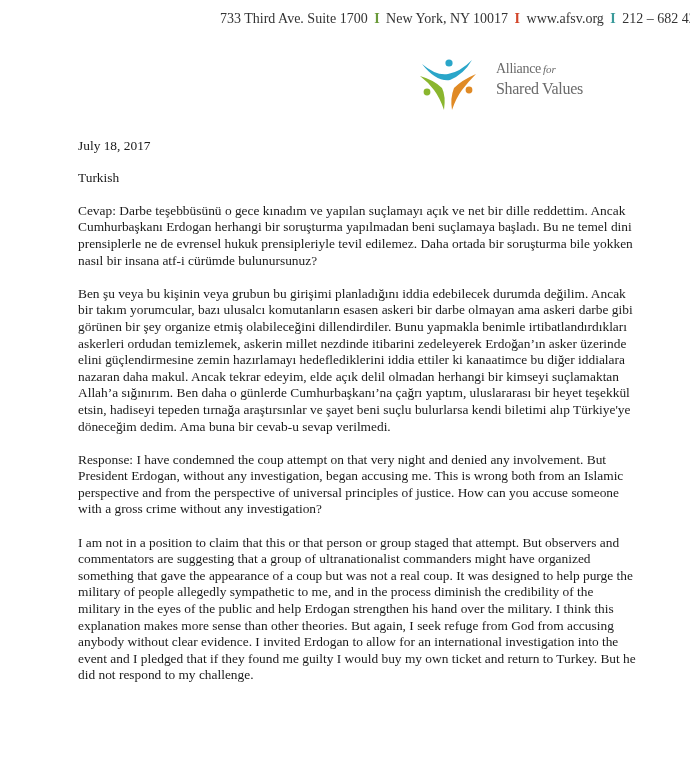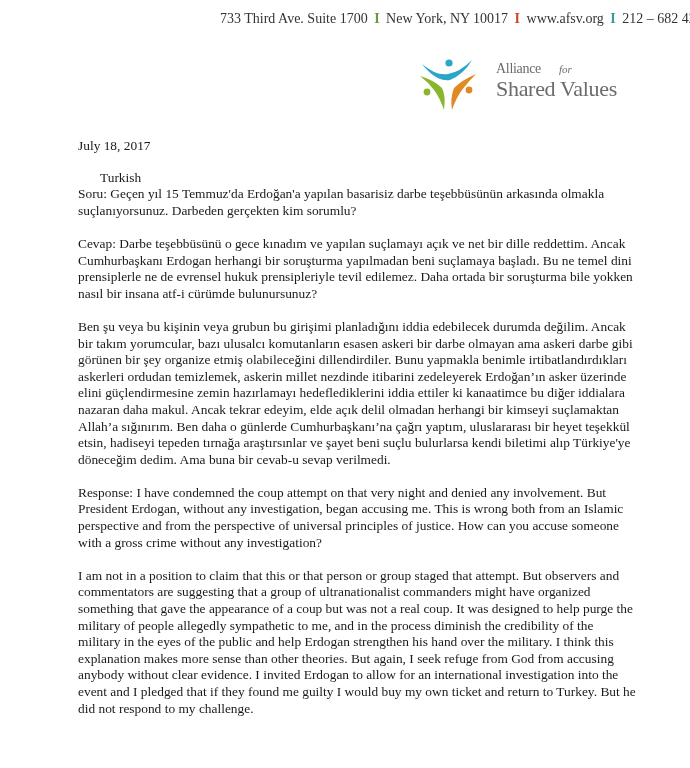--- a/index.html
+++ b/index.html
@@ -9,27 +9,27 @@
   }
   .addr {
     position: absolute; top: 11px; left: 220px;
     font-size: 14px; color: #333; white-space: nowrap; letter-spacing: 0;
   }
   .addr .sep { font-weight: bold; padding: 0 3px; }
   .logo { position: absolute; top: 52px; left: 418px; width: 260px; height: 60px; }
   .logo-mark { position: absolute; left: 0; top: 2px; width: 60px; height: 56px; }
   .logo-text { position: absolute; left: 78px; top: 6px; color: #6b6b6b; line-height: 19px; }
   .logo-text .l1 { font-size: 14px; letter-spacing: -0.3px; }
-  .logo-text .for { font-size: 11px; font-style: italic; margin-left: 18px; }
-  .logo-text .l2 { font-size: 22px; letter-spacing: -0.3px; }
+  .logo-text .for { font-size: 11px; font-style: italic; margin-left: 2px; }
+  .logo-text .l2 { font-size: 16px; letter-spacing: -0.3px; }
 
   .content { position: absolute; left: 78px; top: 138px; width: 560px; font-size: 13.4px; line-height: 16.6px; }
   .date { font-weight: normal; margin: 0 0 15px 0; }
   p { margin: 0 0 16.6px 0; }
-  .label { display: block; margin-left: 22px; }
+  .label { display: block; }
 </style>
 </head>
 <body>
 
 <div class="addr">
   <span>733 Third Ave. Suite 1700</span>
   <span class="sep" style="color:#6a9a3a">I</span>
   <span>New York, NY 10017</span>
   <span class="sep" style="color:#d2452a">I</span>
   <span>www.afsv.org</span>
@@ -49,21 +49,20 @@
   <div class="logo-text">
     <div><span class="l1">Alliance</span><span class="for">for</span></div>
     <div class="l2">Shared Values</div>
   </div>
 </div>
 
 <div class="content">
   <div class="date">July 18, 2017</div>
   <p>
     <span class="label">Turkish</span>
-    <span>Soru: Geçen yıl 15 Temmuz'da Erdoğan'a yapılan basarisiz darbe teşebbüsünün arkasında olmakla suçlanıyorsunuz. Darbeden gerçekten kim sorumlu?</span>
   </p>
   <p>Cevap: Darbe teşebbüsünü o gece kınadım ve yapılan suçlamayı açık ve net bir dille reddettim.  Ancak Cumhurbaşkanı Erdogan herhangi bir soruşturma yapılmadan beni suçlamaya başladı. Bu ne temel dini prensiplerle ne de evrensel hukuk prensipleriyle tevil edilemez. Daha ortada bir soruşturma bile yokken nasıl bir insana atf-i cürümde bulunursunuz?</p>
   <p>Ben şu veya bu kişinin veya grubun bu girişimi planladığını iddia edebilecek durumda değilim. Ancak bir takım yorumcular, bazı ulusalcı komutanların esasen askeri bir darbe olmayan ama askeri darbe gibi görünen bir şey organize etmiş olabileceğini dillendirdiler. Bunu yapmakla benimle irtibatlandırdıkları askerleri ordudan temizlemek, askerin millet nezdinde itibarini zedeleyerek Erdoğan’ın asker üzerinde elini güçlendirmesine zemin hazırlamayı hedeflediklerini iddia ettiler ki kanaatimce bu diğer iddialara nazaran daha makul. Ancak tekrar edeyim, elde açık delil olmadan herhangi bir kimseyi suçlamaktan Allah’a sığınırım. Ben daha o günlerde Cumhurbaşkanı’na çağrı yaptım, uluslararası bir heyet teşekkül etsin, hadiseyi tepeden tırnağa araştırsınlar ve şayet beni suçlu bulurlarsa kendi biletimi alıp Türkiye'ye döneceğim dedim. Ama buna bir cevab-u sevap verilmedi.</p>
   <p>
   </p>
   <p>Response: I have condemned the coup attempt on that very night and denied any involvement. But President Erdogan, without any investigation, began accusing me. This is wrong both from an Islamic perspective and from the perspective of universal principles of justice. How can you accuse someone with a gross crime without any investigation?</p>
   <p>I am not in a position to claim that this or that person or group staged that attempt. But observers and commentators are suggesting that a group of ultranationalist commanders might have organized something that gave the appearance of a coup but was not a real coup. It was designed to help purge the military of people allegedly sympathetic to me, and in the process diminish the credibility of the military in the eyes of the public and help Erdogan strengthen his hand over the military. I think this explanation makes more sense than other theories. But again, I seek refuge from God from accusing anybody without clear evidence. I invited Erdogan to allow for an international investigation into the event and I pledged that if they found me guilty I would buy my own ticket and return to Turkey. But he did not respond to my challenge.</p>
 </div>
 
 </body></html>

